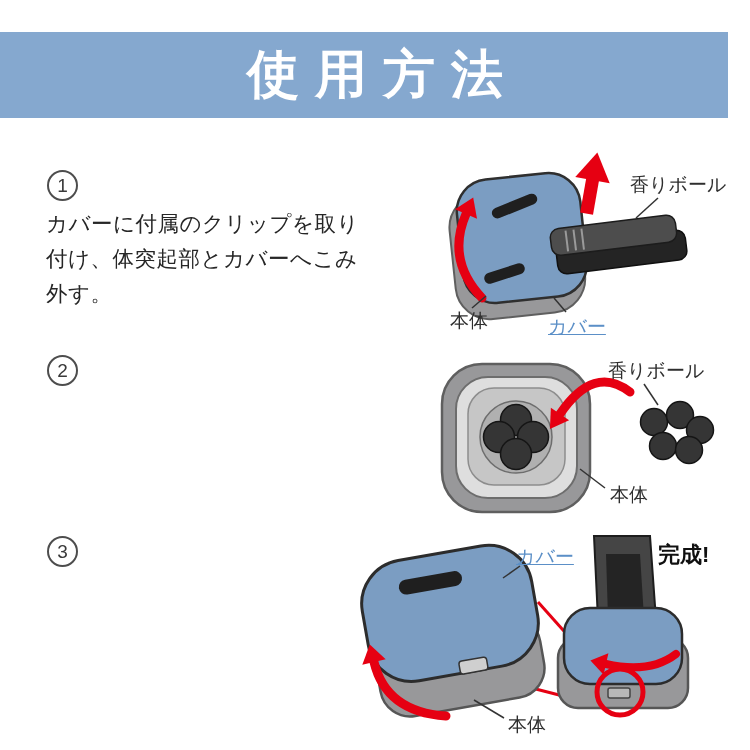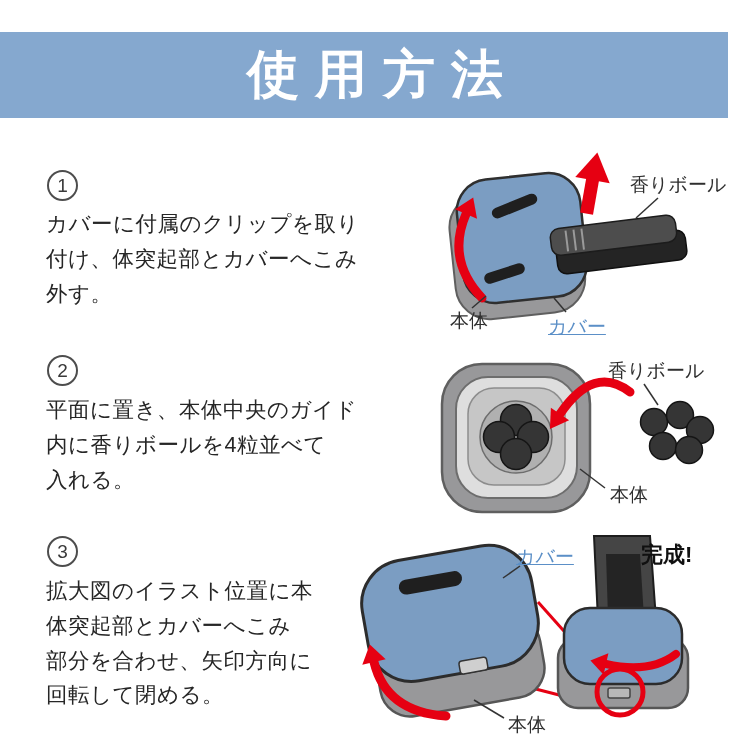--- a/index.html
+++ b/index.html
@@ -83,23 +83,20 @@
       <line x1="136" y1="162" x2="124" y2="148" stroke="#333" stroke-width="1.5"></line>
     </svg>
     <span class="lbl" style="left:200px; top:22px;">香りボール</span>
     <span class="lbl" style="left:20px; top:158px;">本体</span>
     <span class="lbl blue" style="left:118px; top:164px;">カバー</span>
   </div>
 
   <div class="badge b2">
     <span>2</span>
   </div>
-  <p class="copy c2">平面に置き、本体中央のガイド
-内に香りボールを4粒並べて
-入れる。</p>
 
   <div class="illus i2">
     <svg width="312" height="178" viewBox="0 0 312 178">
       <g>
         <rect x="12" y="14" width="148" height="148" rx="40" fill="#98989a" stroke="#5f5f5f" stroke-width="2.5"></rect>
         <rect x="26" y="27" width="121" height="121" rx="32" fill="#dedede" stroke="#6d6d6d" stroke-width="2"></rect>
         <rect x="38" y="38" width="97" height="97" rx="26" fill="#c6c6c6" stroke="#8d8d8d" stroke-width="1.5"></rect>
         <circle cx="86" cy="87" r="36" fill="#b0b0b0" stroke="#6d6d6d" stroke-width="1.5"></circle>
       </g>
       <g fill="#353535" stroke="#151515" stroke-width="1.5">
@@ -122,24 +119,20 @@
       <line x1="214" y1="34" x2="228" y2="55" stroke="#333" stroke-width="1.5"></line>
       <line x1="175" y1="138" x2="150" y2="119" stroke="#333" stroke-width="1.5"></line>
     </svg>
     <span class="lbl" style="left:178px; top:8px;">香りボール</span>
     <span class="lbl" style="left:180px; top:132px;">本体</span>
   </div>
 
   <div class="badge b3">
     <span>3</span>
   </div>
-  <p class="copy c3">拡大図のイラスト位置に本
-体突起部とカバーへこみ
-部分を合わせ、矢印方向に
-回転して閉める。</p>
 
   <div class="illus i3">
     <svg width="392" height="222" viewBox="0 0 392 222">
       <line x1="246" y1="148" x2="180" y2="74" stroke="#e60012" stroke-width="3"></line>
       <line x1="244" y1="178" x2="166" y2="158" stroke="#e60012" stroke-width="3"></line>
 
       <g transform="rotate(-10 96 108)">
         <rect x="14" y="98" width="166" height="82" rx="30" fill="#98989a" stroke="#565656" stroke-width="2.5"></rect>
         <rect x="10" y="24" width="172" height="122" rx="44" fill="#7b9dc2" stroke="#2c2c2c" stroke-width="3"></rect>
         <rect x="50" y="44" width="64" height="15" rx="7.5" fill="#1f1f1f"></rect>
@@ -158,17 +151,17 @@
         <path d="M 318 126 Q 292 146 248 136" fill="none" stroke="#e60012" stroke-width="8" stroke-linecap="round"></path>
         <polygon points="232.4,132.4 250.4,125.3 245.6,146.7" fill="#e60012"></polygon>
         <rect x="250" y="160" width="22" height="10" rx="2" fill="#b8b8b8" stroke="#444" stroke-width="1.5"></rect>
       </g>
       <circle cx="262" cy="164" r="23" fill="none" stroke="#e60012" stroke-width="5"></circle>
 
       <line x1="162" y1="38" x2="145" y2="50" stroke="#333" stroke-width="1.5"></line>
       <line x1="146" y1="190" x2="116" y2="172" stroke="#333" stroke-width="1.5"></line>
     </svg>
     <span class="lbl blue" style="left:158px; top:16px;">カバー</span>
-    <span class="lbl done" style="left:283px; top:12px;">完成!</span>
+    <span class="lbl done" style="left:300px; top:12px;">完成!</span>
     <span class="lbl" style="left:150px; top:184px;">本体</span>
   </div>
 
 </div>
 
 </body></html>

